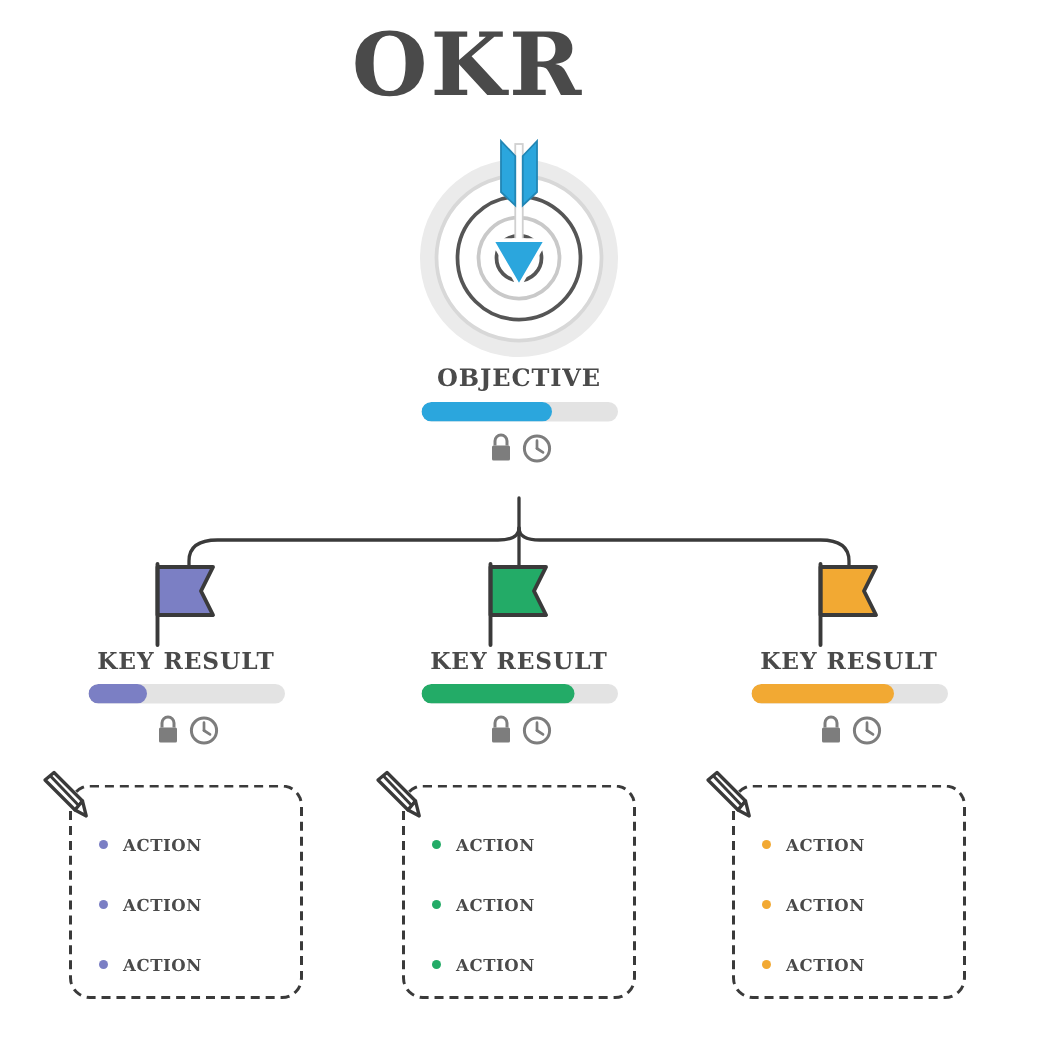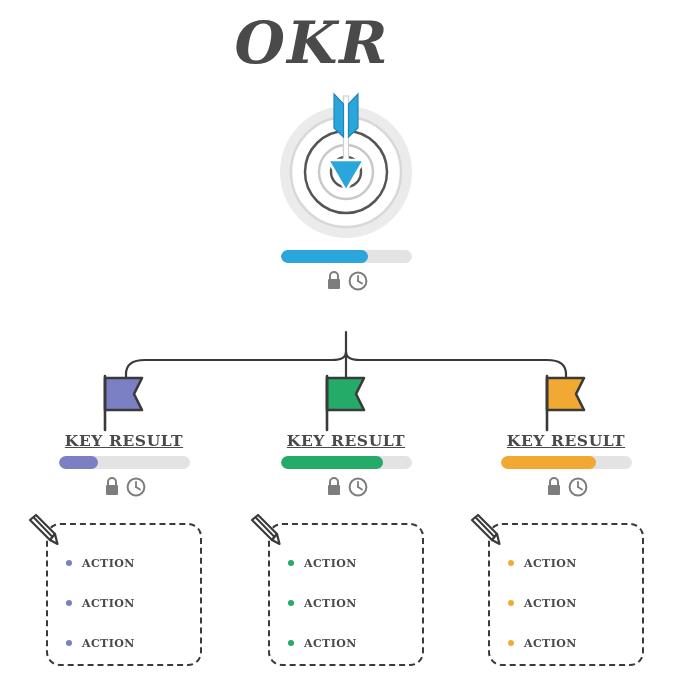--- a/index.html
+++ b/index.html
@@ -21,21 +21,20 @@
     top: 14px;
     left: 0;
     width: 624px;
     text-align: center;
     font-family: "DejaVu Serif", "Liberation Serif", serif;
     font-weight: bold;
     font-size: 58px;
     letter-spacing: 2px;
     color: #4a4a4a;
     line-height: 1;
-    font-style: italic;
   }
 
   
   #target-wrap {
     position: absolute;
     left: 276px;
     top: 92px;
     width: 140px;
     height: 150px;
   }
@@ -52,21 +51,20 @@
     font-family: "DejaVu Serif", "Liberation Serif", serif;
     font-weight: bold;
     font-size: 16px;
     letter-spacing: 0.6px;
     color: #4a4a4a;
     line-height: 1.1;
     white-space: nowrap;
   }
   .kr-label {
     font-size: 15.5px;
-    text-decoration: underline;
   }
   .progress-track {
     margin: 7px auto 0 auto;
     height: 13px;
     border-radius: 7px;
     background: #e3e3e3;
     overflow: hidden;
     position: relative;
   }
   .progress-fill {
@@ -184,20 +182,21 @@
     <rect x="67.5" y="4" width="5" height="82" fill="#ffffff" stroke="#d0d0d0" stroke-width="1.2"></rect>
 
     <path d="M58 2 L67.5 12 L67.5 45 L58 36 Z" fill="#2ba6dd" stroke="#2286b4" stroke-width="1.2"></path>
     <path d="M82 2 L72.5 12 L72.5 45 L82 36 Z" fill="#2ba6dd" stroke="#2286b4" stroke-width="1.2"></path>
 
     <path d="M52 68 L88 68 L70 99 Z" fill="#2ba6dd" stroke="#ffffff" stroke-width="2.5" stroke-linejoin="round"></path>
   </svg>
 </div>
 
 <div id="objective-block">
+  <div class="section-label">OBJECTIVE</div>
   <div class="progress-track" id="objective-track">
     <div class="progress-fill" id="objective-fill" style="width: 67%; background: rgb(43, 166, 221);"></div>
   </div>
   <div class="meta-icons">
     <svg width="20" height="22" viewBox="0 0 20 22">
       <path d="M6 10 V7 a4 4 0 0 1 8 0 V10" fill="none" stroke="#7d7d7d" stroke-width="2"></path>
       <rect x="4" y="10" width="12" height="10" rx="1" fill="#7d7d7d"></rect>
     </svg>
     <svg width="22" height="22" viewBox="0 0 22 22">
       <circle cx="11" cy="12" r="8.4" fill="#ffffff" stroke="#7d7d7d" stroke-width="2"></circle>

